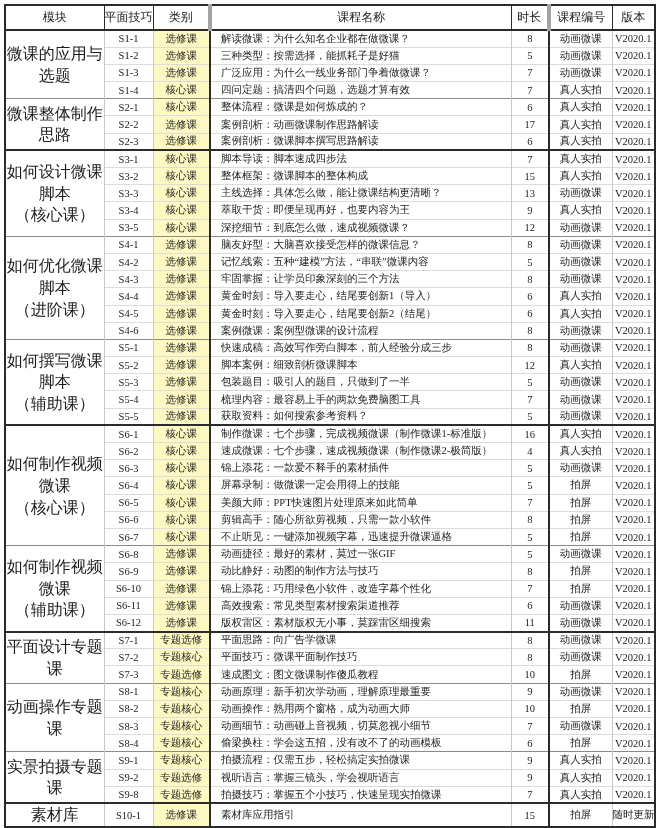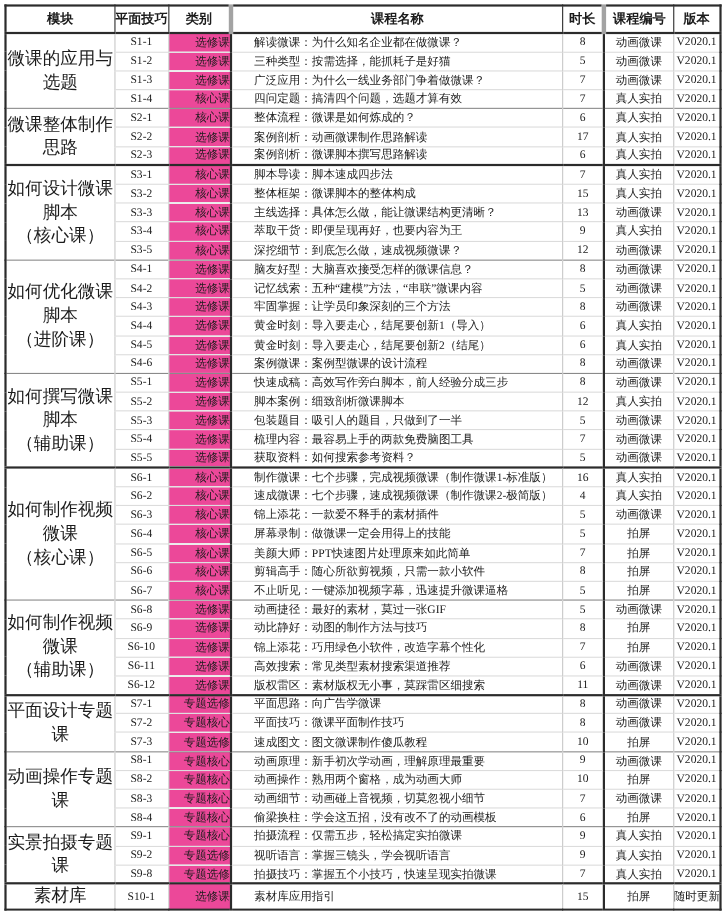--- a/index.html
+++ b/index.html
@@ -7,36 +7,36 @@
   body {
     width: 658px; height: 828px; padding: 4px;
     font-family: "Liberation Serif", "DejaVu Serif", serif;
     color: #1c1c1c;
   }
   table {
     border-collapse: collapse; table-layout: fixed;
     width: 650px; border: 2px solid #2b2b2b;
   }
   thead th {
-    font-size: 12px; font-weight: bold; height: 25px; padding: 0;
+    font-size: 12px; font-weight: normal; height: 25px; padding: 0;
     text-align: center; white-space: nowrap; overflow: hidden;
     border-bottom: 2px solid #2b2b2b; border-left: 1px solid #2b2b2b; margin-top: 34px;
   }
   thead th.c-mod { border-left: none; }
   tbody td {
     font-size: 10.5px; height: 17.2px; padding: 0;
     text-align: center; white-space: nowrap; overflow: hidden;
     border-top: 1px solid #dcdcdc; border-left: 1px solid #c8c8c8;
   }
   tbody td.c-mod {
     border-left: none; white-space: pre-line; line-height: 1.35;
     font-size: 16px;
   }
-  tbody td.c-cat  { background: #ec4899; text-align: right; }
-  tbody td.c-name { text-align: left; padding-left: 20px; border-left: 2px solid #2b2b2b; }
+  tbody td.c-cat  { background: #fef9c3; }
+  tbody td.c-name { text-align: left; padding-left: 10px; border-left: 2px solid #2b2b2b; }
   tbody td.c-form { border-left: 2px solid #2b2b2b; }
   thead th.c-name, thead th.c-form { border-left: 4px solid #a3a3a3; }
   tr.group-start td   { border-top: 1px solid #8a8a8a; }
   tr.section-start td { border-top: 2px solid #2b2b2b; }
 </style>
 </head>
 <body>
 
 <div class="page">
   <table>

